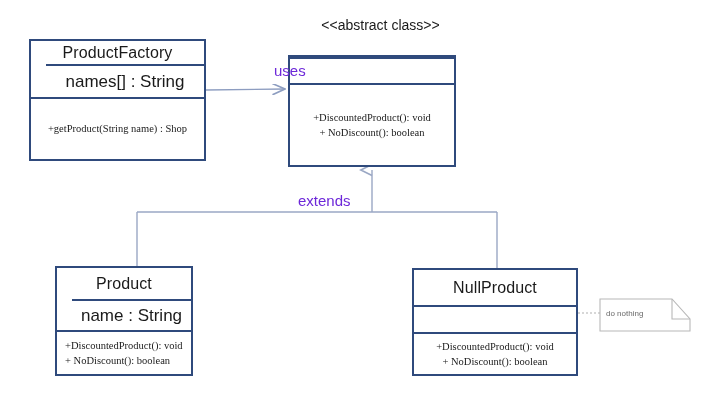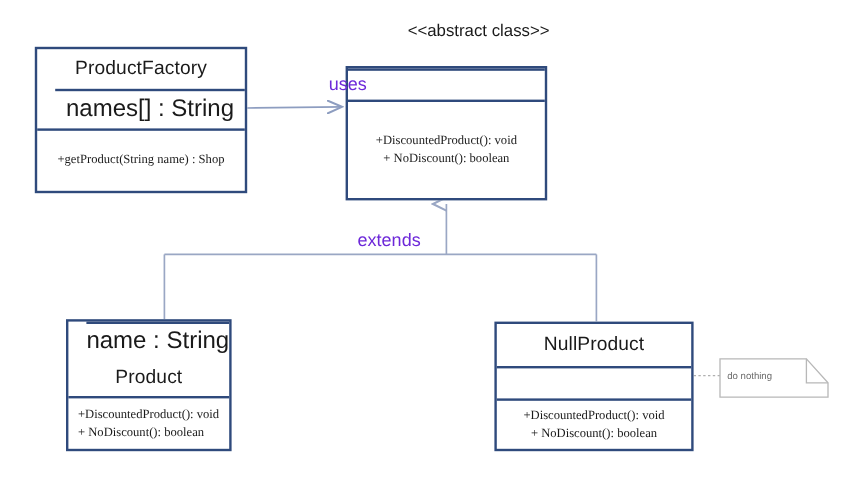--- a/index.html
+++ b/index.html
@@ -30,21 +30,21 @@
     justify-content: center;
     text-align: center;
     color: #1a1a1a;
     overflow: hidden;
   }
   .row-name {
     font-size: 16px;
     letter-spacing: 0.1px;
   }
   .row-attr {
-    font-size: 20px;
+    font-size: 17px;
     border-top: 2px solid #2f4a7c;
     margin-left: 15px;
   }
   .row-ops {
     border-top: 2px solid #2f4a7c;
     flex-direction: column;
     justify-content: center;
     font-size: 10.5px;
     line-height: 1.45;
     padding: 2px 4px;
@@ -54,21 +54,21 @@
     border-top: 2px solid #2f4a7c;
   }
   .op-line {
     white-space: nowrap;
   }
   .stereotype {
     position: absolute;
     font-size: 14px;
     color: #1a1a1a;
     white-space: nowrap;
-    text-align: right;
+    text-align: center;
   }
   .edge-label {
     position: absolute;
     font-size: 15px;
     color: #6d28d9;
     white-space: nowrap;
     margin-left: 46px;
   }
   svg.links {
     position: absolute;
@@ -121,38 +121,38 @@
 
     <g>
       <path d="M600,299 L672,299 L690,319 L690,331 L600,331 Z" fill="#ffffff" stroke="#b8b8b8" stroke-width="1.1"></path>
       <path d="M672,299 L672,319 L690,319" fill="none" stroke="#b8b8b8" stroke-width="1.1"></path>
     </g>
   </svg>
 
   <div class="stereotype" style="left:303px; top:17px; width:155px;">&lt;&lt;abstract class&gt;&gt;</div>
 
   <div class="uml-class" style="left:29px; top:39px; width:177px; height:122px;">
-    <div class="uml-row row-name" style="height:33px;">ProductFactory</div>
+    <div class="uml-row row-name" style="height:23px;">ProductFactory</div>
     <div class="uml-row row-attr" style="height:33px;">names[] : String</div>
     <div class="uml-row row-ops" style="flex:1;">
       <div class="op-line">+getProduct(String name) : Shop</div>
     </div>
   </div>
 
   <div class="uml-class" style="left:288px; top:55px; width:168px; height:112px;">
     <div class="uml-row row-empty" style="height:26px;"></div>
     <div class="uml-row row-ops" style="flex:1;">
       <div class="op-line">+DiscountedProduct(): void</div>
       <div class="op-line">+ NoDiscount(): boolean</div>
     </div>
   </div>
 
   <div class="uml-class" style="left:55px; top:266px; width:138px; height:110px;">
+    <div class="uml-row row-name" style="height:31px;">Product</div>
     <div class="uml-row row-attr" style="height:31px;">name : String</div>
-    <div class="uml-row row-name" style="height:31px;">Product</div>
     <div class="uml-row row-ops" style="flex:1; align-items:flex-start; padding-left:8px;">
       <div class="op-line">+DiscountedProduct(): void</div>
       <div class="op-line">+ NoDiscount(): boolean</div>
     </div>
   </div>
 
   <div class="uml-class" style="left:412px; top:268px; width:166px; height:108px;">
     <div class="uml-row row-name" style="height:35px;">NullProduct</div>
     <div class="uml-row row-empty" style="height:27px;"></div>
     <div class="uml-row row-ops" style="flex:1;">

